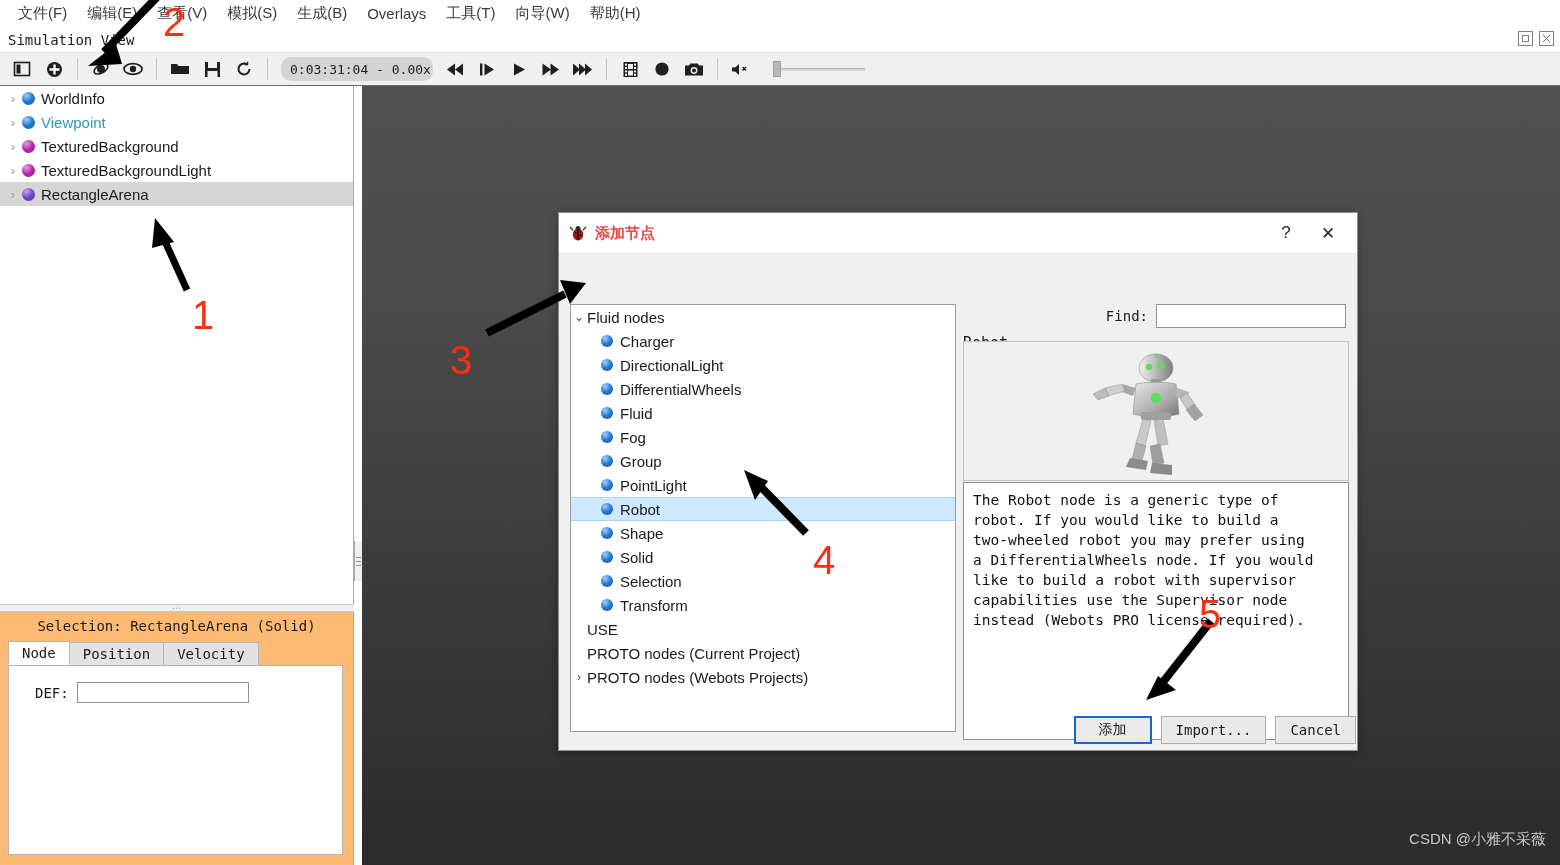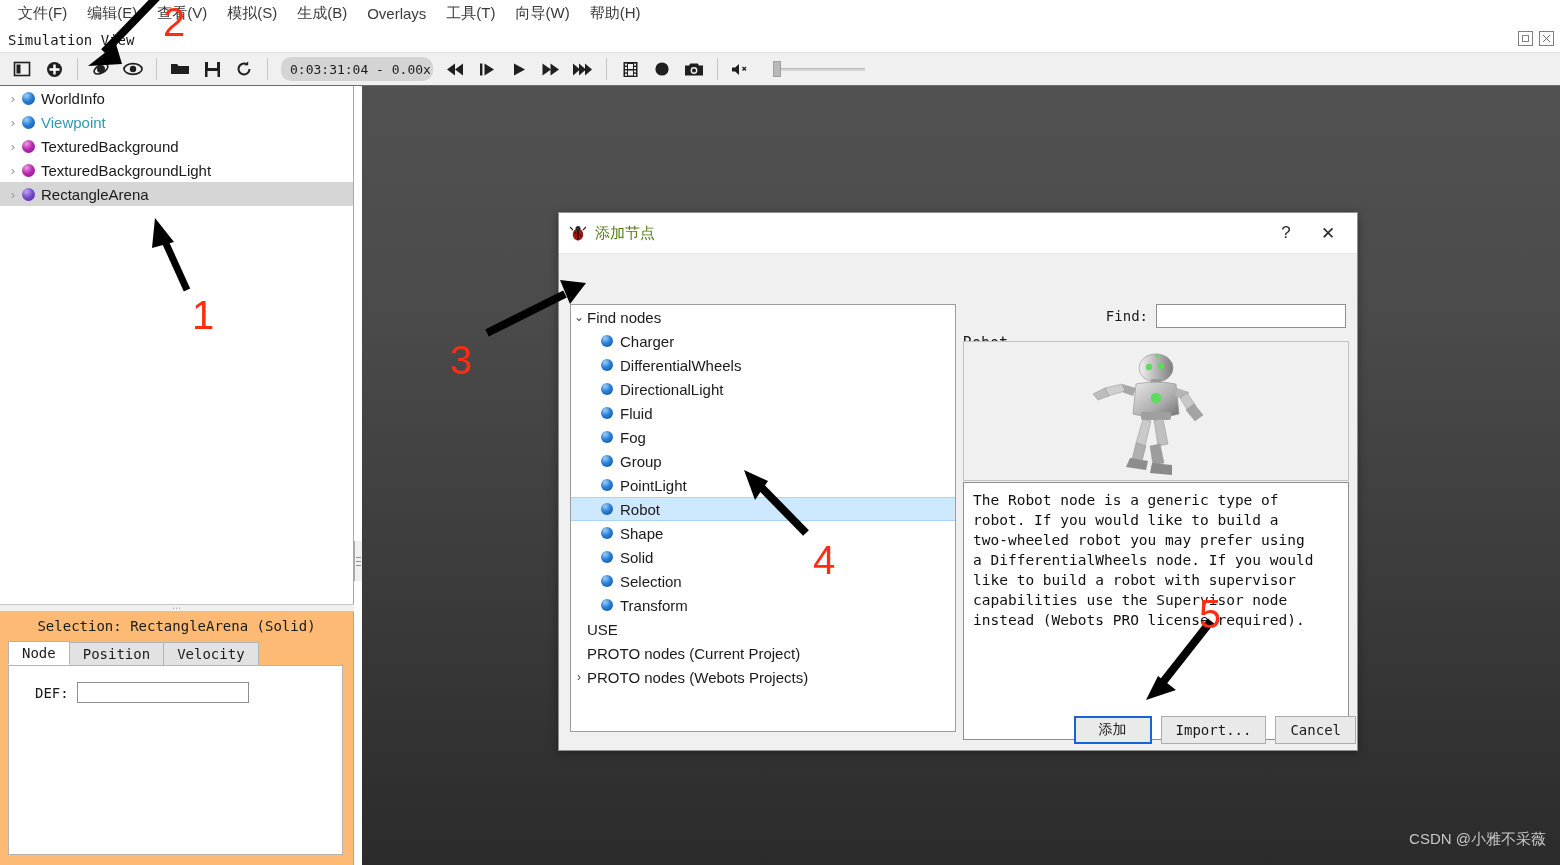--- a/index.html
+++ b/index.html
@@ -276,21 +276,21 @@
     padding-left: 10px;
     border-bottom: 1px solid #e6e6e6;
   }
   .dlg-appicon {
     width: 18px; height: 18px;
     margin-right: 8px;
     position: relative;
     flex: none;
   }
   .dlg-title {
-    font-size: 15px; color: #4d7c0f;
+    font-size: 15px; color: #ef4444; font-weight: bold;
   }
   .dlg-titlebtns {
     margin-left: auto;
     display: flex; align-items: center;
     gap: 8px;
     padding-right: 12px;
   }
   .dlg-tb {
     width: 34px; height: 30px;
     display: flex; align-items: center; justify-content: center;
@@ -640,36 +640,36 @@
     <div class="dialog-body">
 
       <div class="find-row">
         <span class="find-label">Find:</span>
         <input class="find-input" type="text" value="" style="">
       </div>
 
       <div class="node-list">
         <div class="nl-row">
           <span class="nl-arrow">⌄</span>
-          <span>Find nodes</span>
+          <span>Fluid nodes</span>
         </div>
         <div class="nl-row">
           <span class="nl-indent"></span>
             <span class="nl-dot"></span>
           <span>Charger</span>
         </div>
         <div class="nl-row">
           <span class="nl-indent"></span>
             <span class="nl-dot"></span>
+          <span>DirectionalLight</span>
+        </div>
+        <div class="nl-row">
+          <span class="nl-indent"></span>
+            <span class="nl-dot"></span>
           <span>DifferentialWheels</span>
-        </div>
-        <div class="nl-row">
-          <span class="nl-indent"></span>
-            <span class="nl-dot"></span>
-          <span>DirectionalLight</span>
         </div>
         <div class="nl-row">
           <span class="nl-indent"></span>
             <span class="nl-dot"></span>
           <span>Fluid</span>
         </div>
         <div class="nl-row">
           <span class="nl-indent"></span>
             <span class="nl-dot"></span>
           <span>Fog</span>

